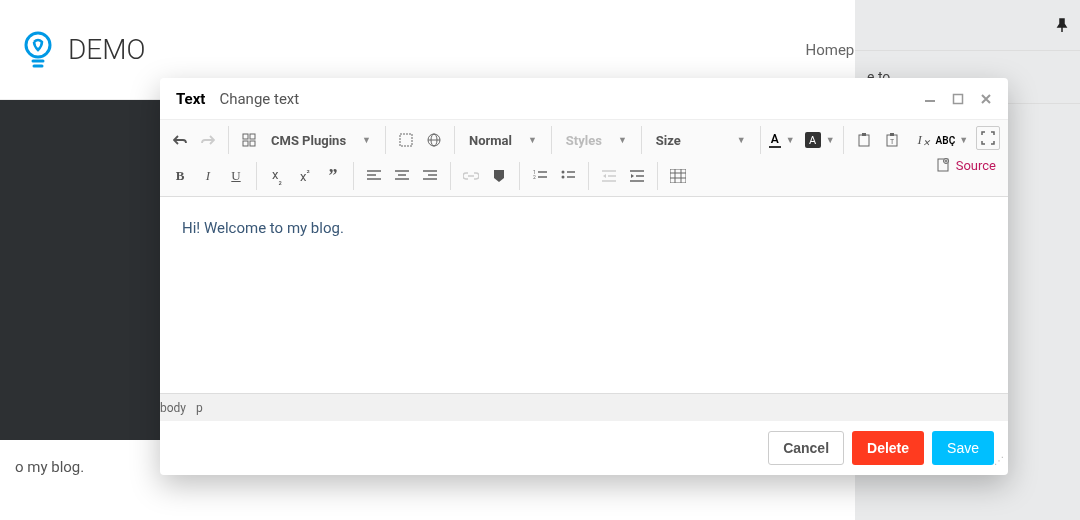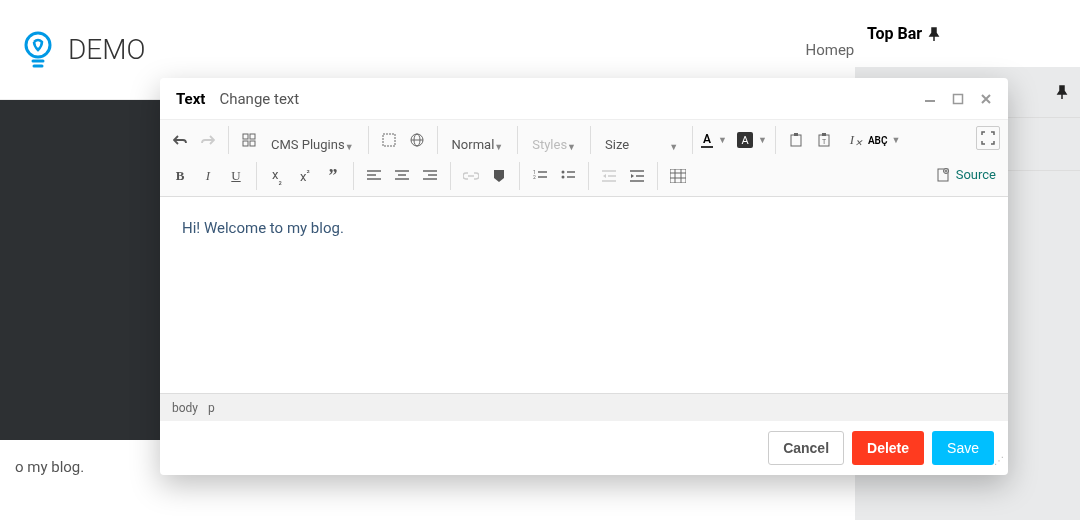--- a/index.html
+++ b/index.html
@@ -130,65 +130,67 @@
       justify-content: center;
       color: #555;
       font-size: 13px;
       cursor: pointer;
       border-radius: 2px;
       padding: 0 3px;
     }
     .tb-btn.disabled { color: #bbb; cursor: default; }
     .tb-combo {
       display: flex;
-      align-items: flex-end;
+      align-items: center;
       height: 24px;
       padding: 0 6px;
       font-size: 13px;
       color: #555;
+      gap: 16px;
       cursor: pointer;
+      font-weight: bold;
     }
     .tb-combo .caret { font-size: 9px; color: #888; }
     .tb-combo.placeholder { color: #bbb; }
     .tb-combo-box {
        display: flex; align-items: center; gap: 2px;
     }
     .tb-right {
       position: absolute;
       right: 8px;
       top: 6px;
       display: flex;
       align-items: center;
       gap: 6px;
     }
     .tb-right.row2b { top: 38px; }
     .source-btn {
-      display: flex; align-items: flex-end; gap: 6px;
-      font-size: 13px; color: #0f766e; cursor: pointer;
+      display: flex; align-items: flex-start; gap: 6px;
+      font-size: 13px; color: #be185d; cursor: pointer;
       height: 24px; padding: 0 4px;
     }
     
     .editor-body {
       height: 196px;
       padding: 22px;
       overflow-y: auto;
     }
     .editor-content {
       text-align: left;
       color: #3a5877;
       font-size: 15px;
     }
     
     .statusbar {
       background: #f1f1f1;
       border-top: 1px solid #ddd;
       height: 28px;
       display: flex;
       align-items: center;
-      padding: 0 12px;
+      padding: 0 0;
       font-size: 12px;
       color: #666;
       gap: 10px;
     }
     
     .modal-footer {
       height: 54px;
       display: flex;
       align-items: center;
       justify-content: flex-end;
@@ -244,28 +246,20 @@
   <div class="nav">
     <span class="nav-item">Homepage</span>
     <span class="nav-item">Blog</span>
     <span class="nav-item">Killer Features</span>
   </div>
 </div>
 <div class="hero"></div>
 <div class="hero-text">o my blog.</div>
 
 <div class="sidebar">
-  <div class="sidebar-title">
-    <span>Top Bar</span>
-    <span class="pin">
-      <svg width="12" height="14" viewBox="0 0 12 14">
-          <path d="M4 1 h4 v5 l2 3 h-8 l2-3 z M6 9 v5" stroke="#222" stroke-width="1.5" fill="#222"></path>
-        </svg>
-    </span>
-  </div>
   <div class="sidebar-row">
     <span></span>
     <span class="pin">
       <svg width="12" height="14" viewBox="0 0 12 14">
           <path d="M4 1 h4 v5 l2 3 h-8 l2-3 z M6 9 v5" stroke="#222" stroke-width="1.5" fill="#222"></path>
         </svg>
     </span>
   </div>
   <div class="sidebar-snippet">e to...</div>
 </div>

